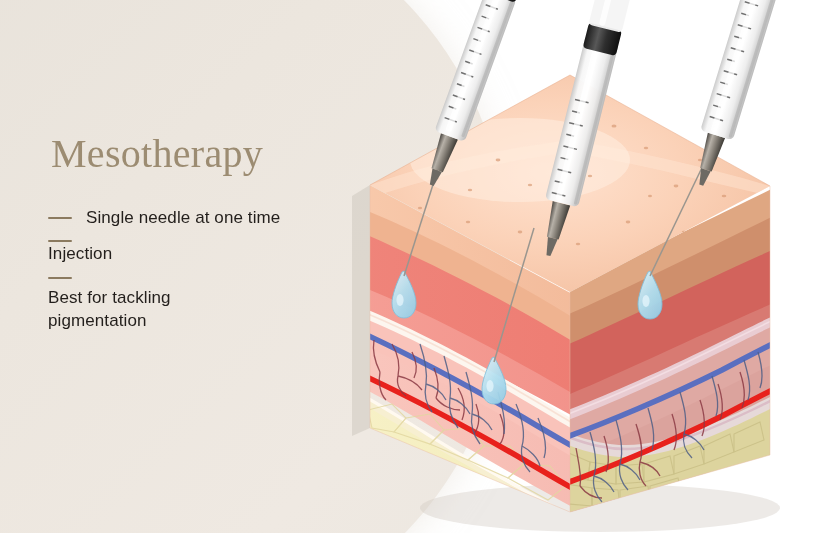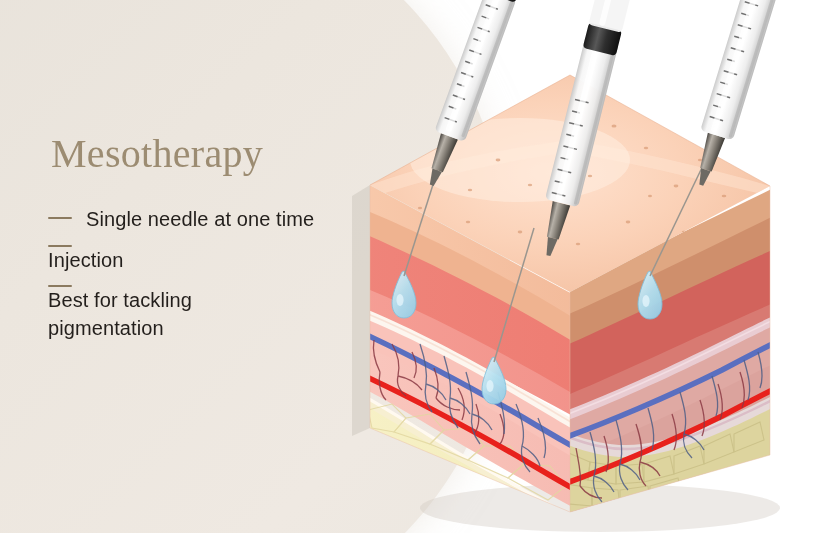--- a/index.html
+++ b/index.html
@@ -32,29 +32,29 @@
     font-family:"Liberation Serif", serif;
     font-size:40px;font-weight:400;letter-spacing:.3px;
     color:#9c8c72;line-height:1;white-space:nowrap;
   }
 
   .bullets{position:absolute;left:48px;top:198px;width:300px;}
   .bullet{position:relative;display:flex;align-items:flex-start;}
   .bullet + .bullet{margin-top:0px;flex-direction:column;}
   .b1{margin-top:0px;}
   .b2{margin-top:42px;}
-  .b3{margin-top:42px;}
+  .b3{margin-top:42px;gap:7px;}
 
   .dash{
     flex:0 0 auto;width:24px;height:2px;background:#8b7a5f;
     margin-top:11px;margin-right:14px;border-radius:1px;
   }
   .btext{
     font-family:"Liberation Sans", sans-serif;
-    font-size:20px;color:#231f1c;line-height:1.38;font-weight:400;
+    font-size:17px;color:#231f1c;line-height:1.38;font-weight:400;
     letter-spacing:.1px;
   }
 
   
   .illus{position:absolute;left:0;top:0;width:820px;height:533px;}
   .illus svg{display:block;}
 </style>
 </head>
 <body>
 

